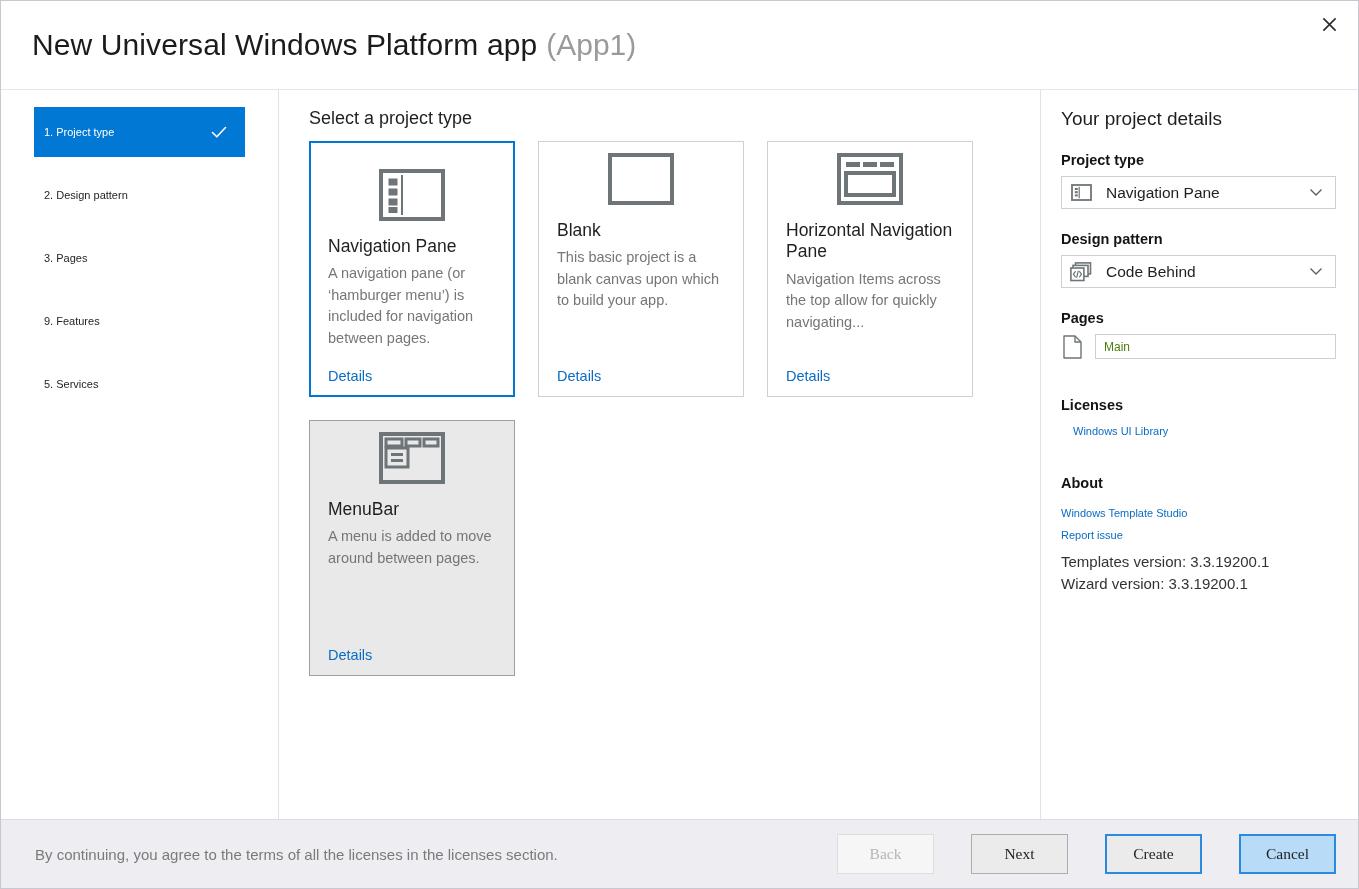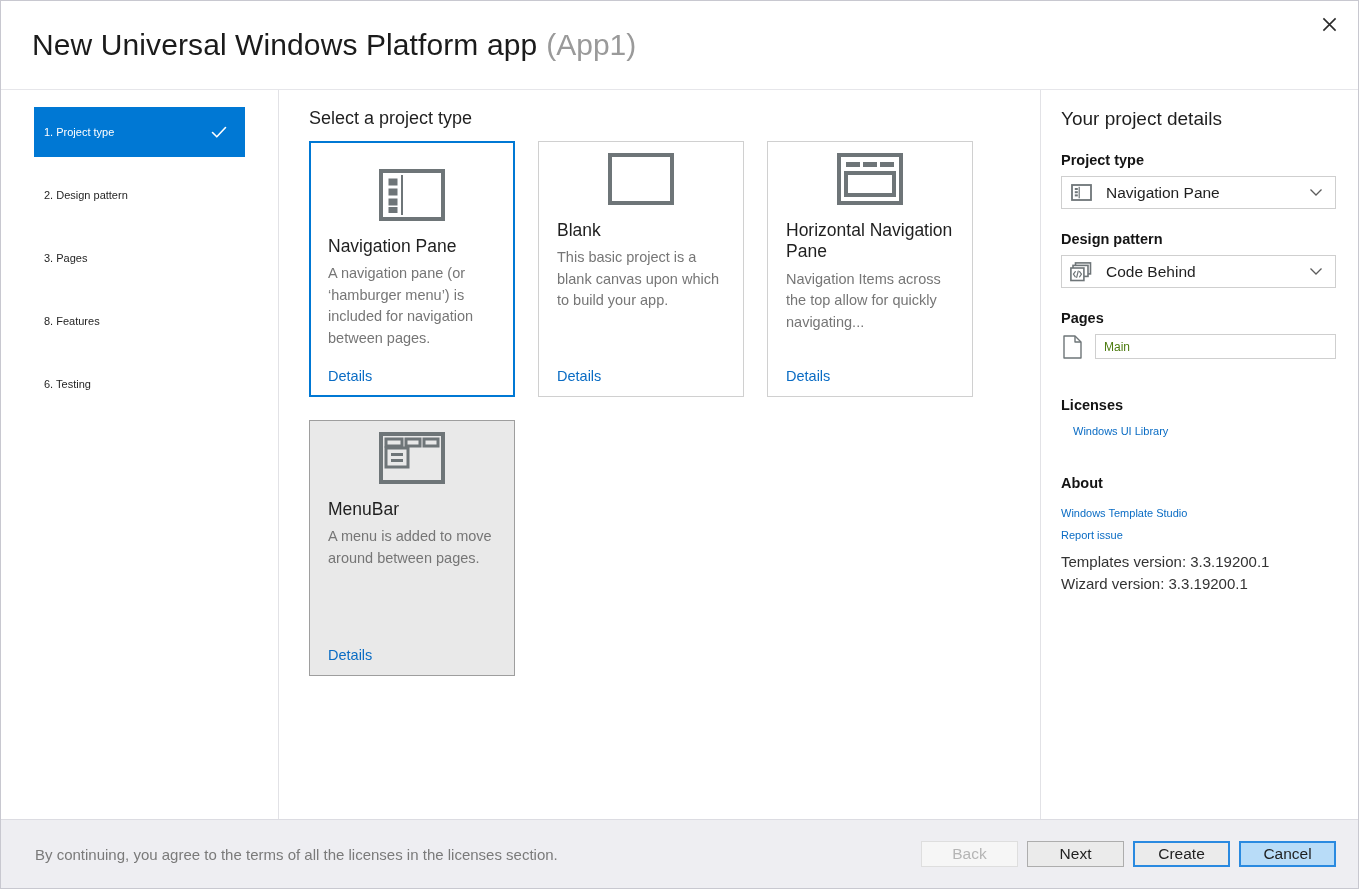--- a/index.html
+++ b/index.html
@@ -245,30 +245,31 @@
     font-size: 15px;
     color: #7a7a7a;
     flex: 1 1 auto;
   }
   .footer-buttons {
     display: flex;
     gap: 9px;
   }
   .btn {
     width: 97px;
-    height: 26px;
+    height: 40px;
     font-size: 15.5px;
-    font-family: Liberation Sans, sans-serif;
+    font-family: Liberation Serif, serif;
     background: #ebebeb;
     border: 1px solid #adadad;
     color: #1f1f1f;
     cursor: pointer;
     display: flex;
     align-items: center;
     justify-content: center;
+    margin-left: 28px;
   }
   .btn.disabled {
     background: #f6f6f6;
     border: 1px solid #dedede;
     color: #b5b5b5;
     cursor: default;
   }
   .btn.primary-outline {
     background: #ebebeb;
     border: 2px solid #2a8ae0;
@@ -309,27 +310,27 @@
 
       <div class="nav-item">
         <span class="nav-label">2. Design pattern</span>
       </div>
 
       <div class="nav-item">
         <span class="nav-label">3. Pages</span>
       </div>
 
       <div class="nav-item">
-        <span class="nav-label">8. Features</span>
-      </div>
-
+        <span class="nav-label">9. Features</span>
+      </div>
 
       <div class="nav-item">
-        <span class="nav-label">6. Testing</span>
-      </div>
+        <span class="nav-label">5. Services</span>
+      </div>
+
 
     </div>
 
     <div class="center">
 
       <div class="center-heading">Select a project type</div>
 
       <div class="card-grid">
 
         <div class="card selected">

